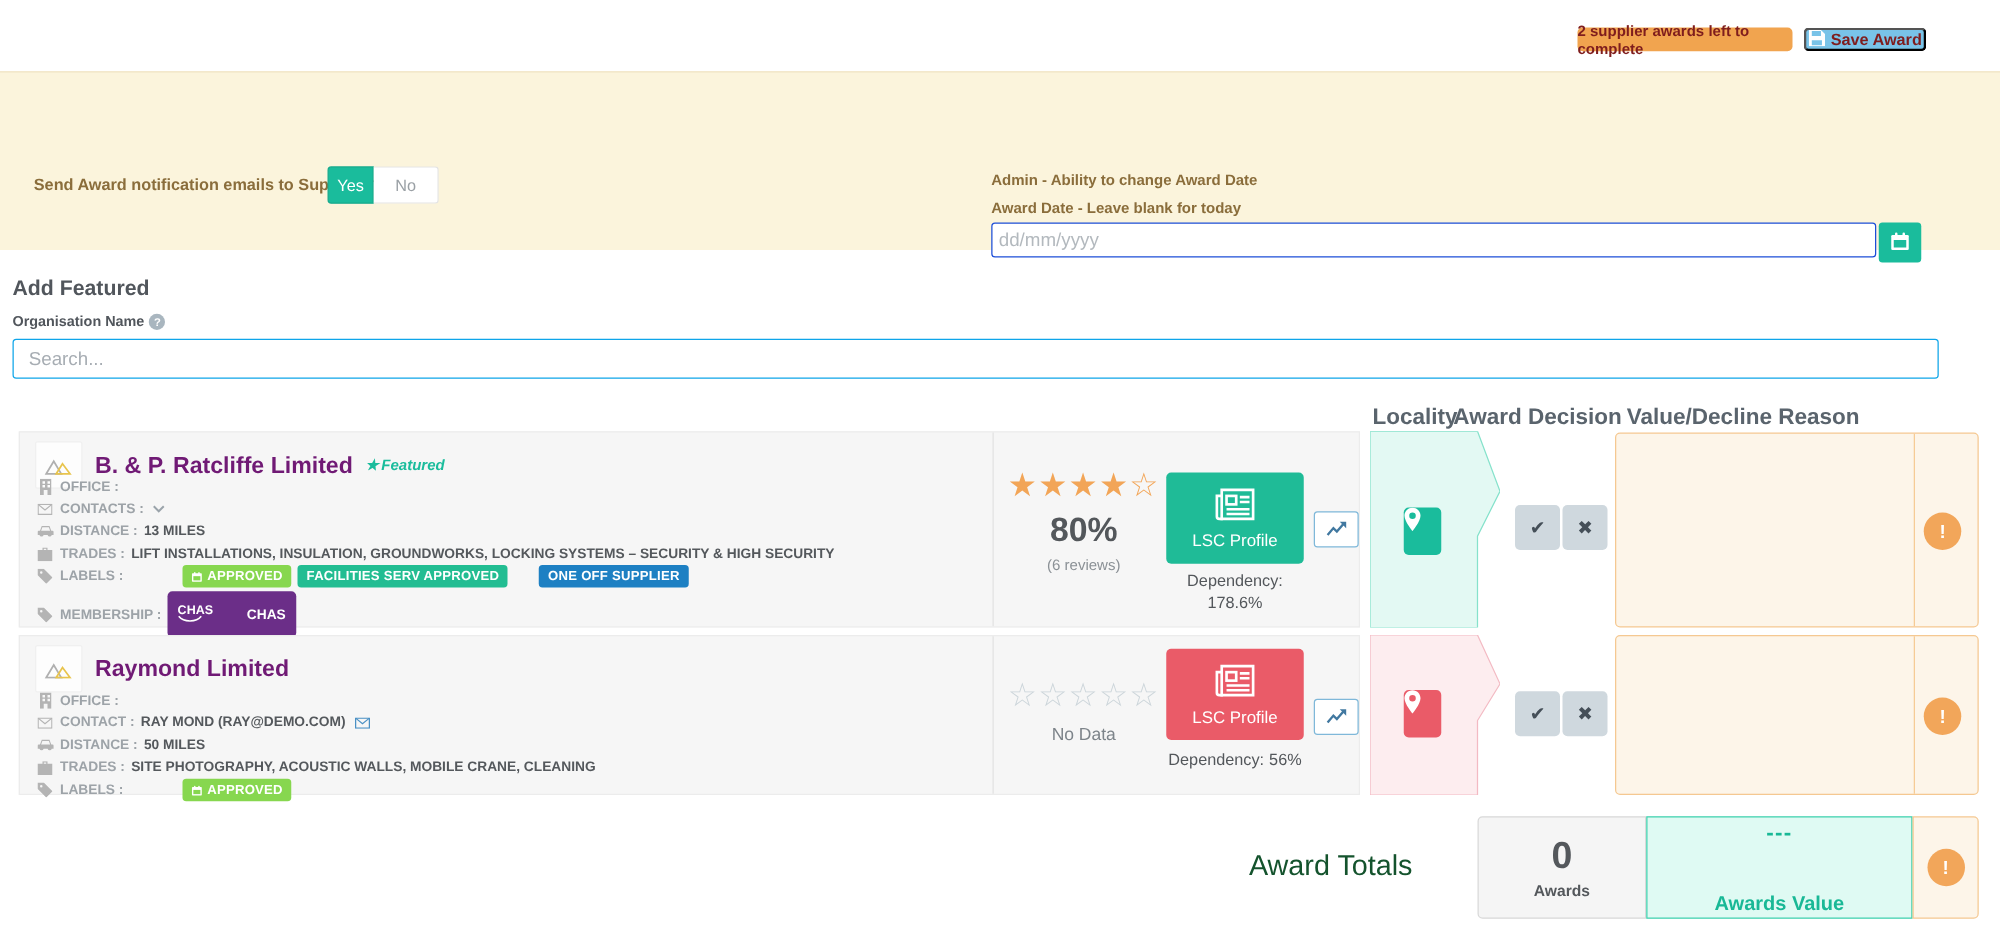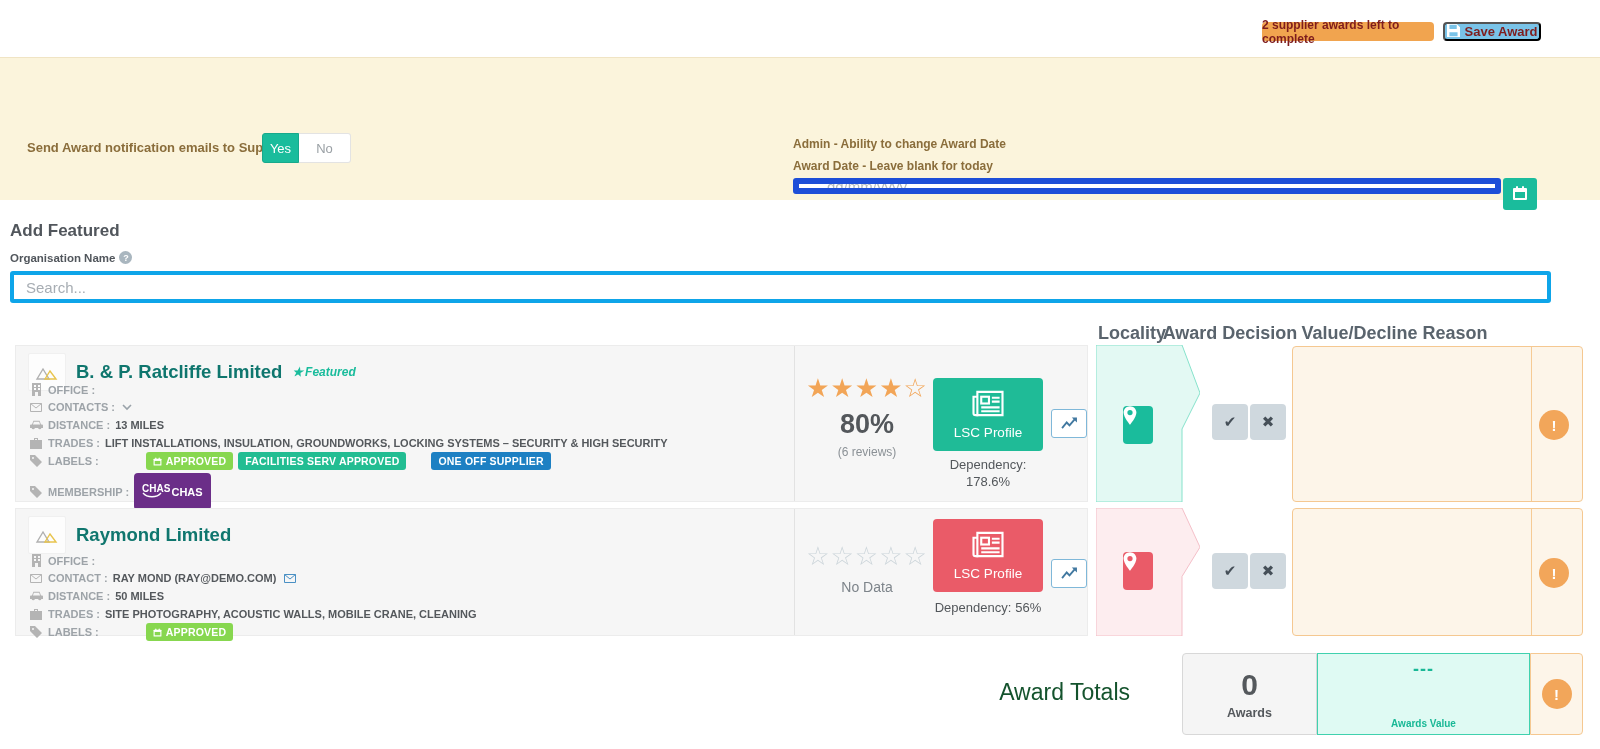--- a/index.html
+++ b/index.html
@@ -17,68 +17,68 @@
     background:#fbf4dc; border-top:1px solid #f0e4c4; }
   .banner-q { position:absolute; left:27px; top:82px; font-size:13px; font-weight:bold; color:#8a6d3b; }
   .toggle { position:absolute; left:262px; top:75px; display:flex; height:30px; }
   .toggle-yes { width:37px; background:#1abc9c; color:#fff; border:1px solid #17a98c;
     border-radius:3px 0 0 3px; font-size:13px; display:flex; align-items:center; justify-content:center; cursor:pointer; }
   .toggle-no { width:52px; background:#fff; color:#9aa0a5; border:1px solid #e3e3e3; border-left:none;
     border-radius:0 3px 3px 0; font-size:13px; display:flex; align-items:center; justify-content:center; cursor:pointer; }
   .banner-lbl { position:absolute; font-size:12px; font-weight:bold; color:#8a6d3b; }
   .lbl-admin { left:793px; top:79px; }
   .lbl-date  { left:793px; top:101px; }
-  .date-input { position:absolute; left:793px; top:120px; width:708px; height:16px;
-    border:6px solid #1d4ed8; border-radius:3px; padding:0 28px; font-size:15px;
+  .date-input { position:absolute; left:793px; top:120px; width:708px; height:28px;
+    border:1px solid #1d4ed8; border-radius:3px; padding:0 5px; font-size:15px;
     font-family:"Liberation Sans", sans-serif; color:#555; background:#fff; }
   .date-input::placeholder { color:#b3b9be; }
   .calendar-btn { position:absolute; left:1503px; top:120px; width:34px; height:32px;
     background:#1abc9c; border:none; border-radius:3px; display:flex; align-items:center; justify-content:center; cursor:pointer; }
 
   
   .add-title { position:absolute; left:10px; top:221px; font-size:17px; font-weight:bold; color:#51565c; }
   .org-label { position:absolute; left:10px; top:251px; font-size:11.5px; font-weight:bold; color:#51565c;
     display:flex; align-items:center; gap:4px; }
   .q-icon { width:13px; height:13px; border-radius:50%; background:#a9b6bf; color:#fff;
     font-size:9px; font-weight:bold; display:inline-flex; align-items:center; justify-content:center; }
   .search-input { position:absolute; left:10px; top:271px; width:1541px; height:32px;
-    border:4px solid #0ea5e9; border-radius:3px; padding:0 12px; font-size:15px;
+    border:1px solid #0ea5e9; border-radius:3px; padding:0 12px; font-size:15px;
     font-family:"Liberation Sans", sans-serif; color:#555; }
   .search-input::placeholder { color:#a7adb3; }
 
   
   .col-hdr { position:absolute; top:323px; font-size:18px; font-weight:bold; color:#5a646d; text-align:center; }
   .hdr-loc { left:1080px; width:104px; }
   .hdr-dec { left:1160px; width:140px; }
   .hdr-val { left:1292px; width:205px; }
 
   
   .card { position:absolute; left:15px; width:1073px; background:#f6f6f6; border:1px solid #ececec; }
   .card1 { top:345px; height:157px; }
   .card2 { top:508px; height:128px; }
   .card-divider { position:absolute; left:778px; top:0; bottom:0; border-left:1px solid #e2e2e2; }
   .sup-head { position:absolute; left:12px; top:7px; display:flex; align-items:center; gap:10px; }
   .logo-box { width:38px; height:38px; background:#fdfdfd; border:1px solid #f0f0f0; border-radius:2px;
     display:flex; align-items:center; justify-content:center; }
-  .sup-name { font-size:18.5px; font-weight:600; color:#0f766e; }
+  .sup-name { font-size:18.5px; font-weight:600; color:#701a75; }
   .featured { color:#1abc9c; font-size:12px; font-weight:bold; font-style:italic; display:flex; align-items:center; gap:2px; }
   .info-line { position:absolute; left:13px; display:flex; align-items:center; gap:5px;
     font-size:11px; font-weight:bold; white-space:nowrap; }
   .info-line .ic { color:#b4b4b4; display:inline-flex; width:14px; justify-content:center; }
   .ilbl { color:#9da3a8; }
   .ival { color:#54585c; }
   .chev { color:#9aa3aa; display:inline-flex; margin-left:2px; }
   .mail-link { color:#4a90c4; display:inline-flex; margin-left:3px; cursor:pointer; }
   .badge { height:18px; display:inline-flex; align-items:center; gap:4px; padding:0 7px;
     border-radius:3px; color:#fff; font-size:10.5px; font-weight:bold; letter-spacing:.2px; }
   .bdg-green { background:#87d74f;margin-left:42px; }
   .bdg-teal { background:#22bd92; }
   .bdg-blue { background:#1d80c3;margin-left:20px; }
   .chas-badge { height:37px; display:inline-flex; align-items:center; background:#6b2e88; border-radius:4px;
-    padding:0 8px; color:#fff; font-weight:bold; }
+    padding:0 8px; color:#fff; font-weight:bold;gap:26px; }
   .chas-logo { position:relative; font-size:10px; top:-3px; }
   .chas-logo svg { position:absolute; left:0; top:9px; }
   .chas-text { font-size:11px; margin-left:1px; }
 
   .stars { position:absolute; width:130px; text-align:center; font-size:26px; letter-spacing:1px; line-height:1; }
   .stars-orange { color:#f2a557; }
   .stars-gray { color:#ccd5da; }
   .score { position:absolute; width:130px; text-align:center; font-size:27px; font-weight:bold; color:#53575b; }
   .reviews { position:absolute; width:130px; text-align:center; font-size:12px; color:#8b9196; }
   .no-data { position:absolute; width:130px; text-align:center; font-size:14px; color:#7d848a; }
@@ -114,21 +114,21 @@
   
   .totals-label { position:absolute; left:850px; top:679px; width:280px; text-align:right;
     font-size:23px; color:#14532d; }
   .tot-box { position:absolute; top:653px; height:82px; display:flex; flex-direction:column;
     align-items:center; justify-content:center; gap:4px; }
   .tot-awards { left:1182px; width:135px; background:#f5f5f5; border:1px solid #d8d8d8; border-radius:4px 0 0 4px; }
   .tot-awards .big { font-size:30px; font-weight:600; color:#54585c; }
   .tot-awards .cap { font-size:12.5px; font-weight:bold; color:#54585c; }
   .tot-value { left:1317px; width:213px; background:#dffaf3; border:1px solid #40d1ae; }
   .tot-value .big { font-size:18px; font-weight:bold; color:#19b896; letter-spacing:1px; }
-  .tot-value .cap { font-size:10px; font-weight:bold; color:#19b896;margin-top:34px; }
+  .tot-value .cap { font-size:16px; font-weight:bold; color:#19b896;margin-top:34px; }
   .tot-alert { left:1530px; width:53px; background:#fdf5e9; border:1px solid #f5c891; border-radius:0 4px 4px 0; }
 </style>
 </head>
 <body>
 
 <div class="page">
 
   <div class="topbar-btn btn-awards-left">2 supplier awards left to complete</div>
   <button class="topbar-btn btn-save">
     <span>

